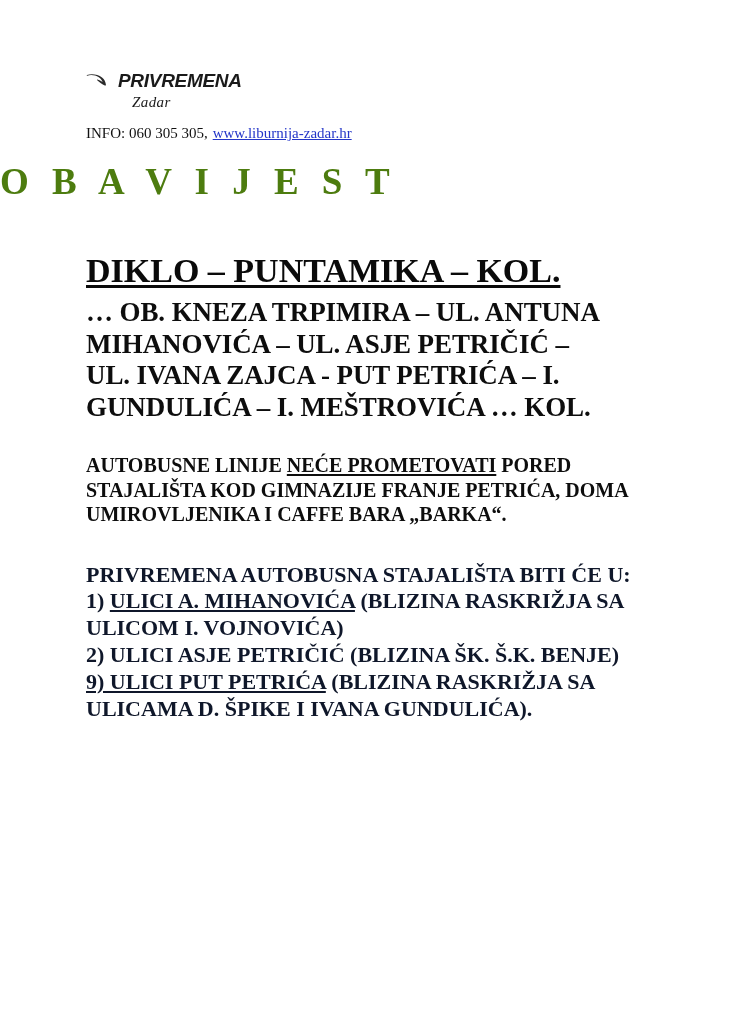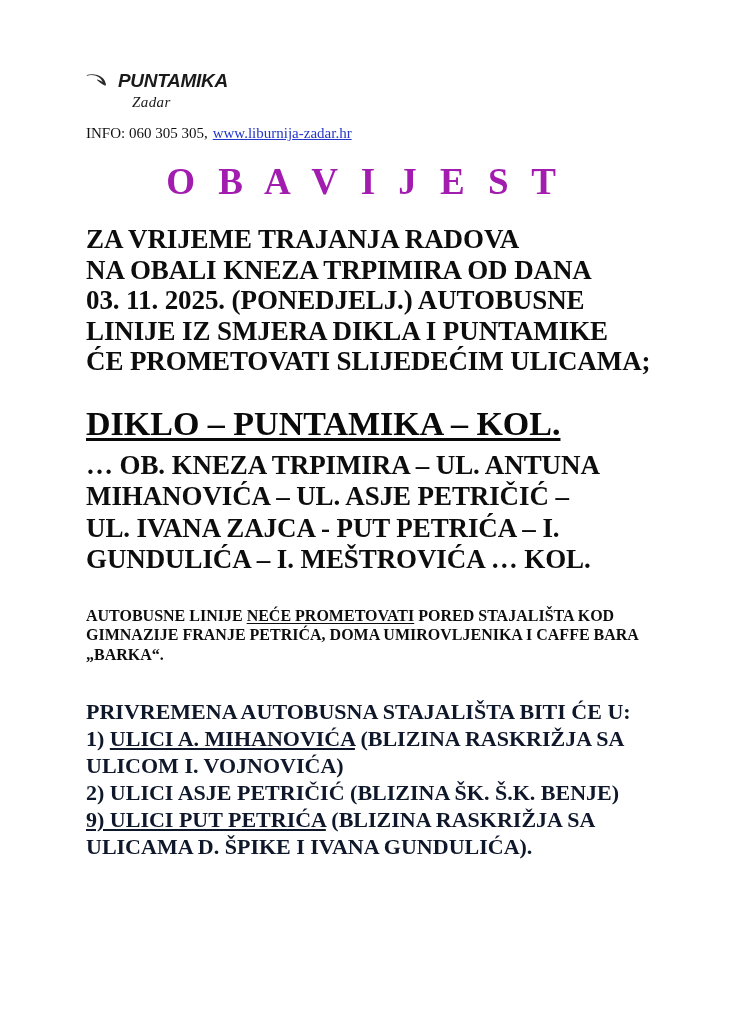--- a/index.html
+++ b/index.html
@@ -77,25 +77,25 @@
     text-decoration: underline;
     margin-left: 5px;
   }
 
   
   .title {
     position: absolute;
     top: 163px;
     left: 0;
     width: 729px;
-    text-align: center;
+    text-align: left;
     font-size: 37px;
     font-weight: bold;
     letter-spacing: 7px;
-    color: #a21caf;
+    color: #4d7c0f;
     line-height: 1.05;
   }
 
   
   .content {
     position: absolute;
     left: 86px;
     top: 224px;
     width: 580px;
   }
@@ -125,21 +125,21 @@
     font-size: 27px;
     font-weight: bold;
     line-height: 1.17;
     letter-spacing: -0.1px;
     color: #0d0d0d;
     white-space: pre-line;
   }
 
   .para-no-traffic {
     margin-top: 30px;
-    font-size: 16px;
+    font-size: 20px;
     font-weight: bold;
     line-height: 1.22;
     letter-spacing: 0px;
     color: #0d0d0d;
   }
   .para-no-traffic .u {
     text-decoration: underline;
     text-underline-offset: 2px;
   }
 
@@ -176,38 +176,33 @@
 </head>
 <body>
 
 <div class="page">
 
   <div class="logo-block">
     <div class="logo-row">
       <svg class="dolphin" viewBox="0 0 26 18">
         <path d="M1,4 C6,2.5 12,3.5 16,6.5 C18.5,8.4 19.6,11 19.9,13.6 C20,14.4 19.4,14.9 18.8,14.6 C16.2,13.2 13.5,11.4 11.2,9.2 C10.9,8.9 10.9,8.5 11.4,8.6 C13.2,9 15,9.9 16.6,11.1 C16,9.1 14.7,7.4 12.8,6.2 C9.4,4.1 5,3.5 1.2,4.7 C0.7,4.85 0.6,4.15 1,4 Z" fill="#2b2b2b"></path>
       </svg>
-      <span class="logo-word">PUNTAMIKA</span>
+      <span class="logo-word">PRIVREMENA</span>
     </div>
     <div class="logo-sub">Zadar</div>
   </div>
 
   <div class="info-line">
     <span>INFO: 060 305 305,</span><a class="link" href="#">www.liburnija-zadar.hr</a>
   </div>
 
   <div class="title">O B A V I J E S T</div>
 
   <div class="content">
 
-    <div class="para-intro">ZA VRIJEME  TRAJANJA RADOVA
-NA OBALI KNEZA TRPIMIRA OD DANA
-03. 11. 2025. (PONEDJELJ.)  AUTOBUSNE
-LINIJE IZ SMJERA DIKLA I PUNTAMIKE
-ĆE PROMETOVATI SLIJEDEĆIM ULICAMA;</div>
 
     <div class="route-heading">DIKLO – PUNTAMIKA – KOL.</div>
 
     <div class="route-body">… OB. KNEZA TRPIMIRA – UL. ANTUNA
 MIHANOVIĆA – UL. ASJE PETRIČIĆ –
 UL. IVANA ZAJCA - PUT PETRIĆA – I.
 GUNDULIĆA – I. MEŠTROVIĆA … KOL.</div>
 
     <div class="para-no-traffic">
       <span>AUTOBUSNE LINIJE </span><span class="u">NEĆE PROMETOVATI</span><span> PORED STAJALIŠTA KOD GIMNAZIJE FRANJE PETRIĆA, DOMA UMIROVLJENIKA I CAFFE BARA „BARKA“.</span>

